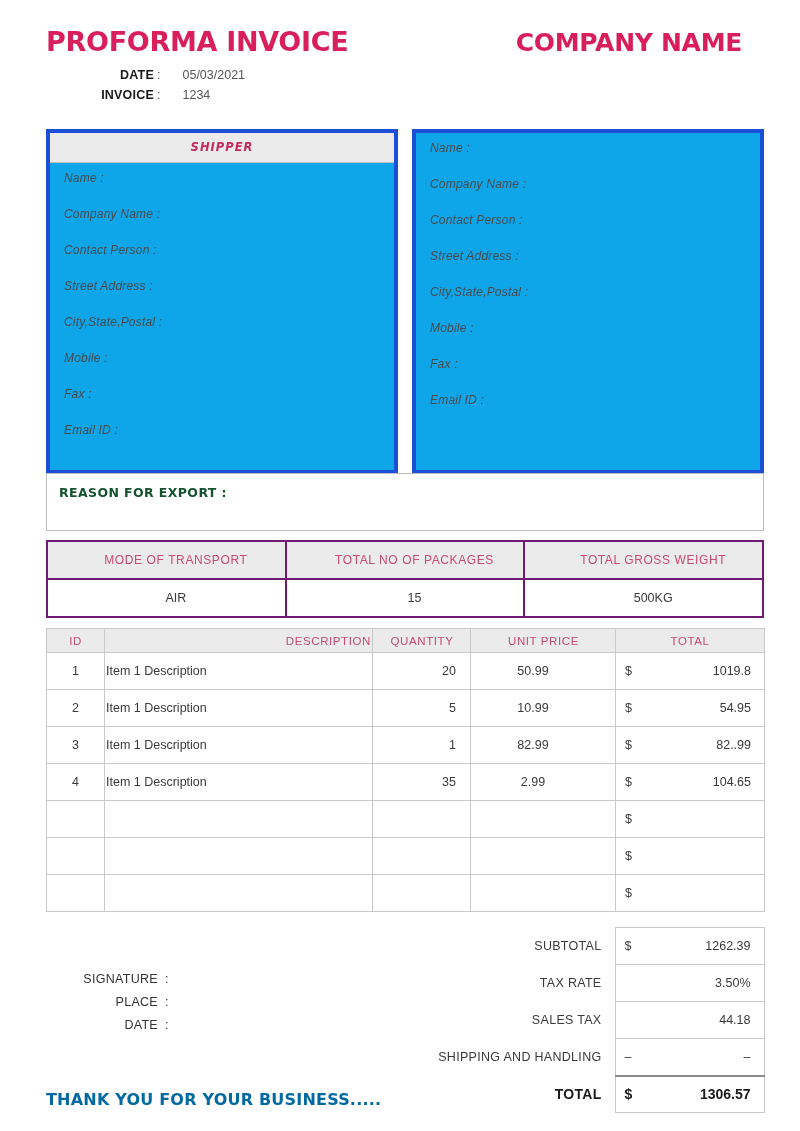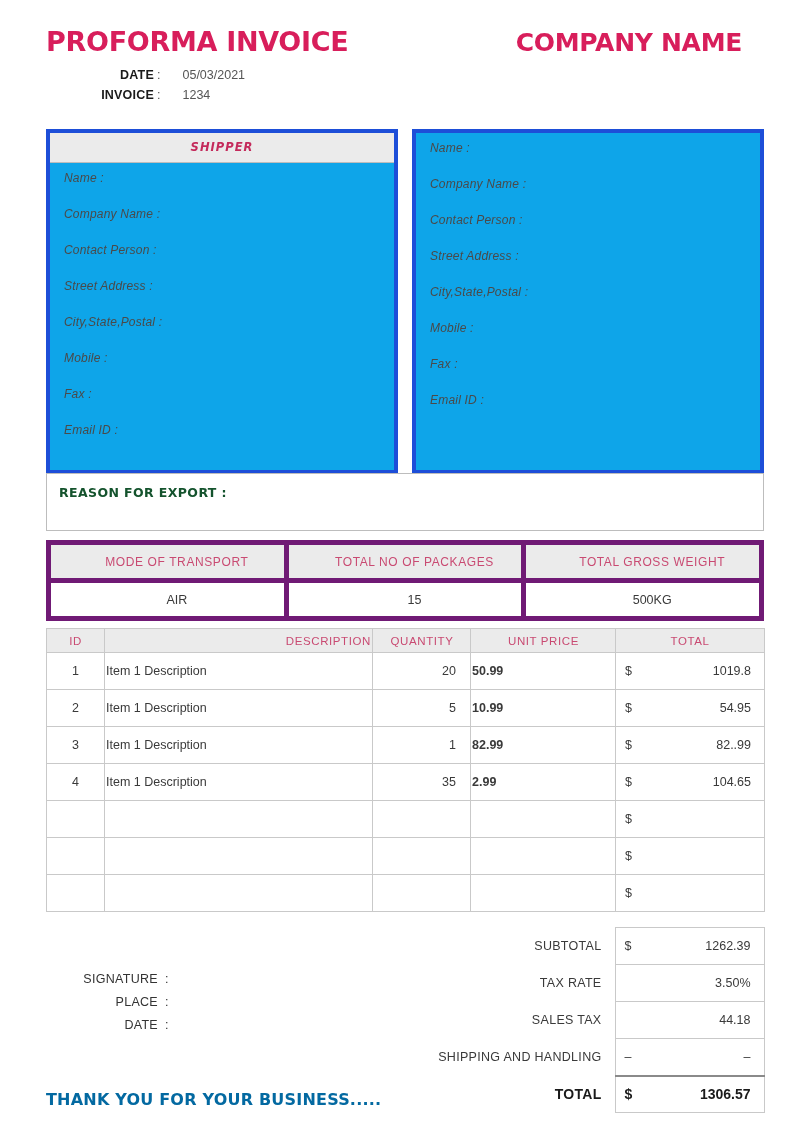--- a/index.html
+++ b/index.html
@@ -139,21 +139,21 @@
   
   .transport {
     position: absolute;
     left: 46px;
     top: 540px;
     width: 718px;
     border-collapse: collapse;
     table-layout: fixed;
   }
   .transport th, .transport td {
-    border: 5px solid #701a75;
+    border: 2px solid #701a75;
     text-align: center;
     box-sizing: border-box;
     padding-left: 20px;
   }
   .transport th {
     background: #ebebeb;
     color: #c94a72;
     font-size: 12px;
     font-weight: normal;
     letter-spacing: 0.6px;
@@ -190,21 +190,21 @@
   }
   .items tbody td {
     height: 37px;
     font-size: 12.5px;
     color: #3a3a3a;
     background: #fff;
   }
   .c-id      { width: 58px;  text-align: center; }
   .c-desc    { width: 268px; text-align: left; }
   .c-qty     { width: 98px;  text-align: right; padding-right: 14px; }
-  .c-price   { width: 145px; text-align: left; padding-right: 21px; font-weight: bold; }
+  .c-price   { width: 145px; text-align: center; padding-right: 21px; }
   .c-cur     { width: 32px;  text-align: left; padding-left: 9px; border-right: none !important; }
   .c-tot     { width: 117px; text-align: right; padding-right: 13px; border-left: none !important; }
   .c-tot-head{ width: 149px; text-align: center; }
 
   
   .totals {
     position: absolute;
     left: 421px;
     top: 927px;
     width: 343px;

